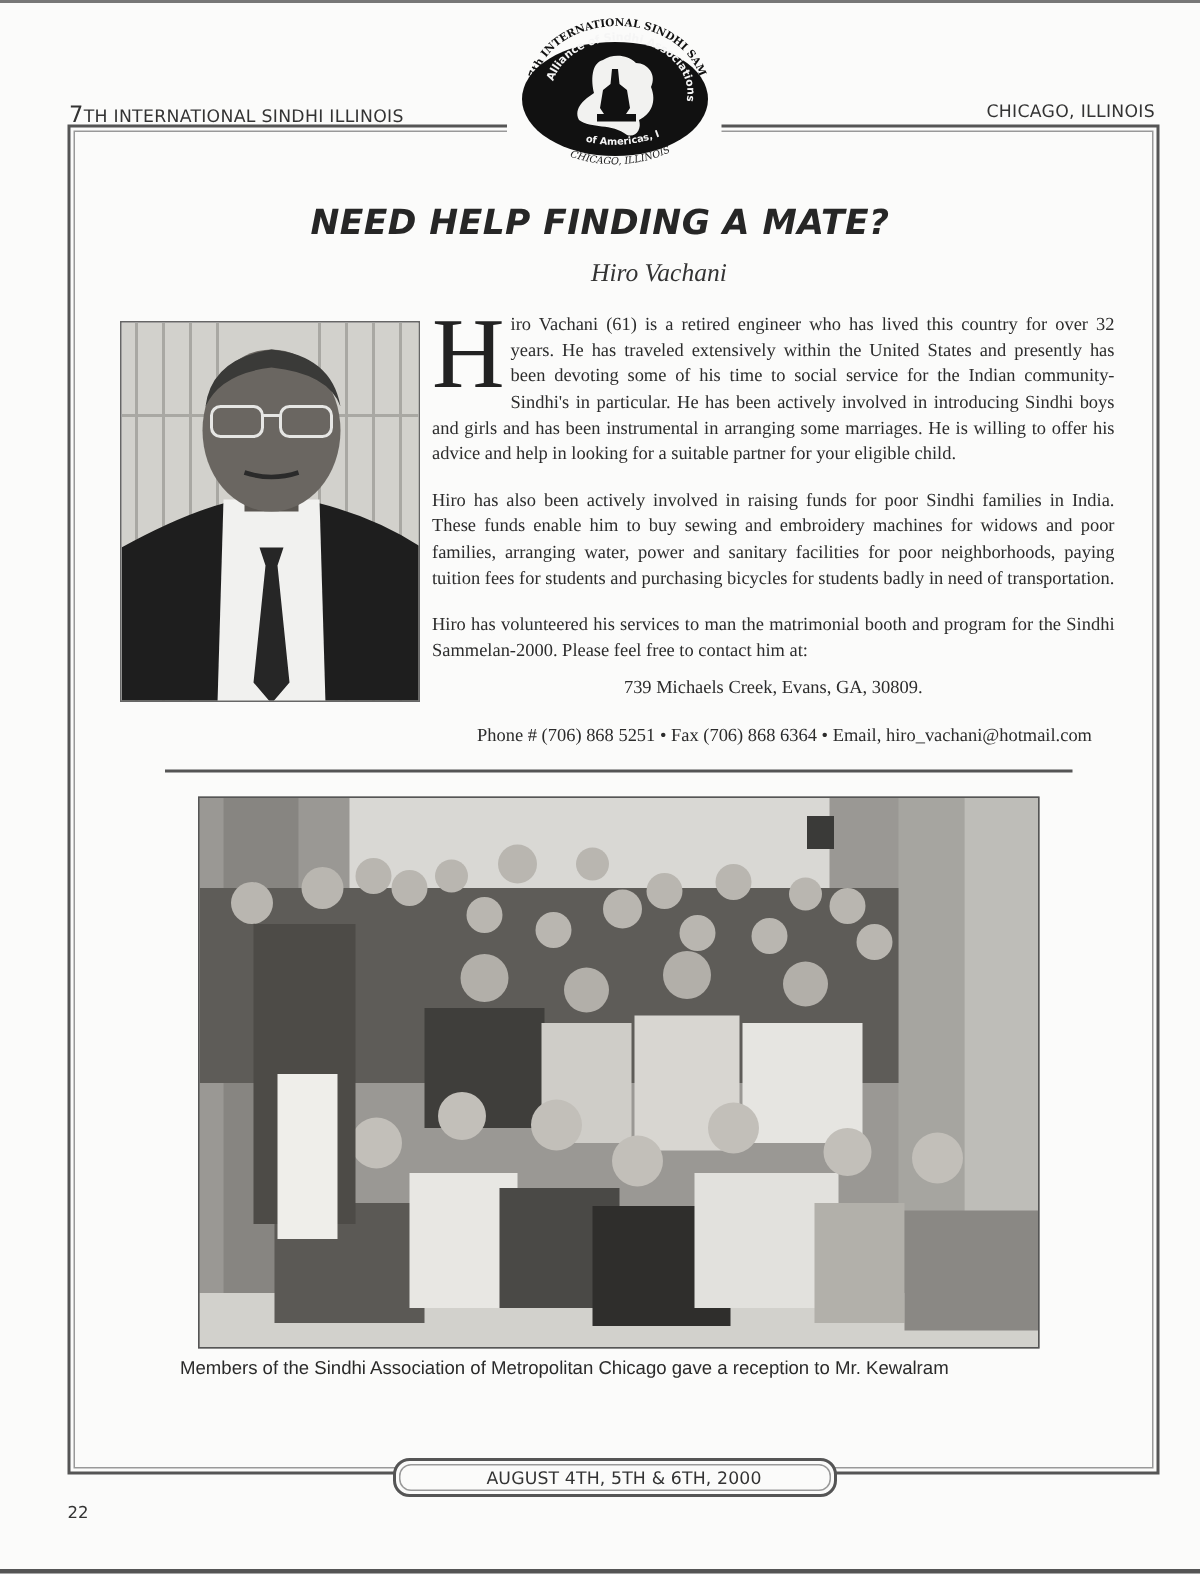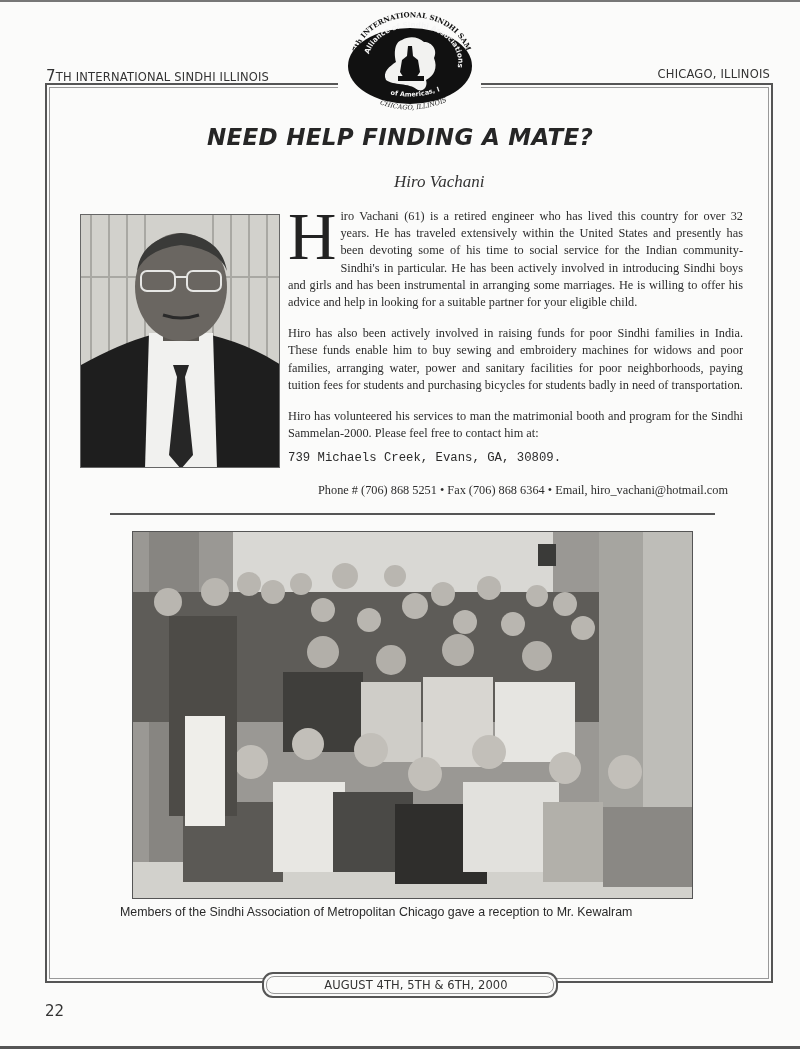--- a/index.html
+++ b/index.html
@@ -36,21 +36,21 @@
     .logo {
       position: absolute; left: 342px; top: 6px; width: 135px; height: 112px;
       z-index: 3;
     }
     .logo-mask {
       position: absolute; left: 338px; top: 78px; width: 143px; height: 10px;
       background: #fbfbfa; z-index: 2;
     }
 
     .title {
-      position: absolute; top: 124px; left: 0; width: 800px; text-align: center;
+      position: absolute; top: 136px; left: 0; width: 800px; text-align: center;
       font-family: "DejaVu Sans", sans-serif; font-weight: bold; font-style: italic;
       font-size: 23px; letter-spacing: 0.3px; color: #262626;
     }
     .byline {
       position: absolute; top: 172px; left: 372px;
       font-family: "Liberation Serif", serif; font-style: italic; font-size: 17px; color: #333; margin-left: 22px;
     }
 
     .portrait {
       position: absolute; left: 80px; top: 214px; width: 200px; height: 254px;
@@ -60,21 +60,21 @@
 
     .article {
       position: absolute; left: 288px; top: 208px; width: 455px;
       font-size: 12.3px; line-height: 17.2px; color: #2c2c2c; text-align: justify;
     }
     .article p { margin: 0 0 14px 0; }
     .dropcap {
       float: left; font-size: 67px; line-height: 52px; height: 52px;
       margin: 2px 4px 0 0; font-family: "Liberation Serif", serif; color: #222;
     }
-    .addr { margin: 0; font-family: Liberation Mono, monospace; }
+    .addr { text-align: center; margin: 0; }
     .contact { margin: 0 0 0 -12px; width: 470px; text-align: center; white-space: nowrap; }
 
     .divider {
       position: absolute; left: 110px; top: 513px; width: 605px; height: 0;
       border-top: 2px solid #555;
     }
 
     .group-photo {
       position: absolute; left: 132px; top: 531px; width: 561px; height: 368px;
       border: 1px solid #555; box-sizing: border-box; overflow: hidden; background: #8e8d89;
@@ -93,21 +93,21 @@
     .date-badge::after {
       content: ""; position: absolute; left: 2px; top: 2px; right: 2px; bottom: 2px;
       border: 1px solid #999; border-radius: 8px;
     }
     .date-badge span {
       position: absolute; left: 0; right: 0; top: 4px; text-align: center;
       font-family: "DejaVu Sans", sans-serif; font-size: 11.5px; color: #333; letter-spacing: 0.1px; padding-left: 12px;
     }
     .page-number {
       position: absolute; left: 45px; top: 1002px;
-      font-family: "DejaVu Sans", sans-serif; font-size: 15px; color: #333;
+      font-family: "DejaVu Sans", sans-serif; font-size: 11px; color: #333;
     }
   </style>
 </head>
 <body>
 
 <div class="page-top-edge"></div>
 
 <div class="running-head left"><span class="big7">7</span><span>TH INTERNATIONAL SINDHI ILLINOIS</span></div>
 <div class="running-head right">CHICAGO, ILLINOIS</div>
 

